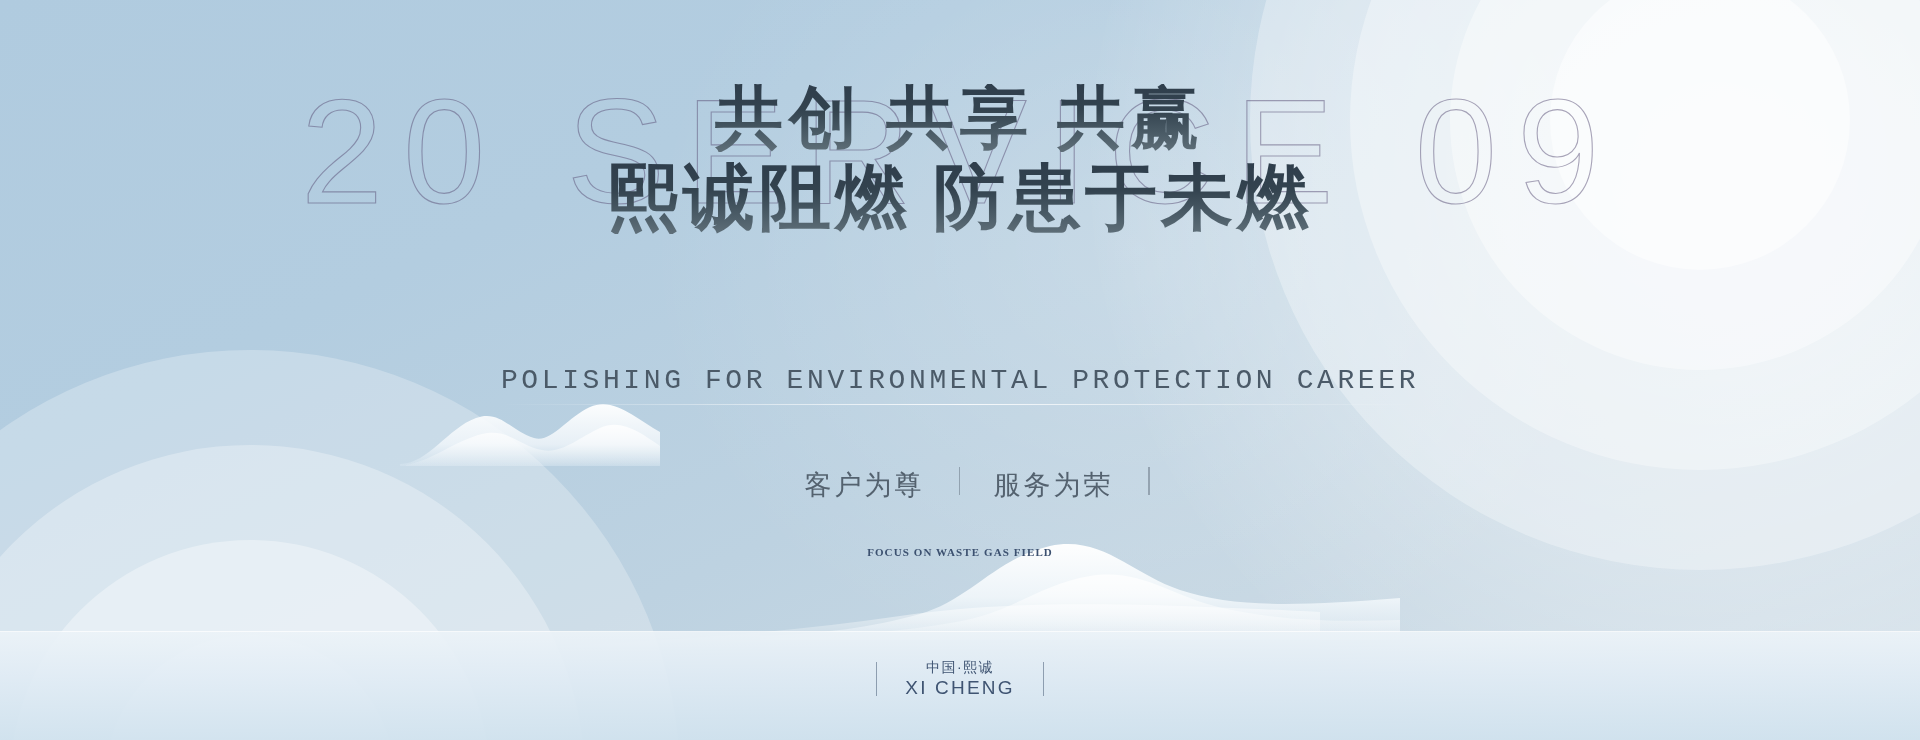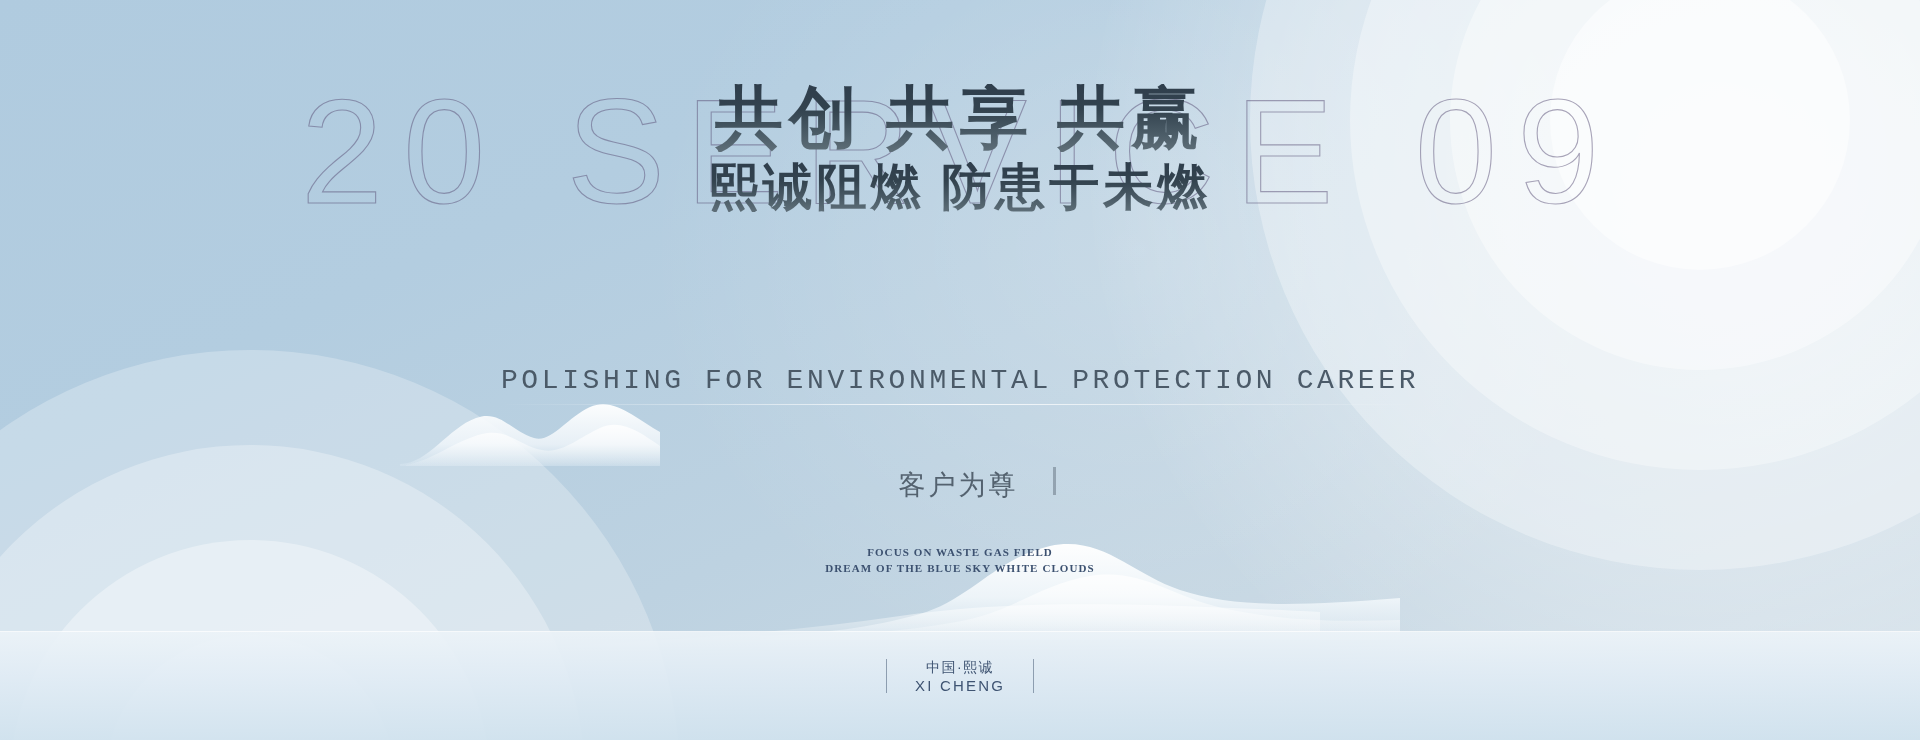--- a/index.html
+++ b/index.html
@@ -109,21 +109,21 @@
     font-family: "Liberation Serif", serif;
     font-weight: 700;
     line-height: 1.0;
     background: linear-gradient(180deg, #2f3e4c 0%, #33434f 38%, #4c5d68 75%, #5f6f79 100%);
     -webkit-background-clip: text;
     background-clip: text;
     color: transparent;
     white-space: nowrap;
   }
   .hl-1 { font-size: 68px; letter-spacing: 6px; margin-bottom: 10px; }
-  .hl-2 { font-size: 50px; letter-spacing: 4px; font-family: Liberation Serif, serif; }
+  .hl-2 { font-size: 72px; letter-spacing: 4px; font-family: Liberation Serif, serif; }
 
   
   .tagline {
     position: absolute; left: 0; right: 0; top: 365px;
     text-align: center;
     font-family: Liberation Mono, monospace;
     font-size: 28px;
     font-weight: 400;
     letter-spacing: 3.6px;
     color: #4b5a68;
@@ -170,21 +170,21 @@
     gap: 28px;
   }
   .logo .bar { width: 1px; height: 34px; background: rgba(74,94,120,.55); }
   .logo .stack { text-align: center; color: #3f5472; }
   .logo .cn {
     font-family: "Liberation Sans", sans-serif;
     font-size: 14px; letter-spacing: 1.5px; line-height: 1.35;
   }
   .logo .en {
     font-family: "Liberation Sans", sans-serif;
-    font-size: 15px; letter-spacing: 2.2px; line-height: 1.2;
+    font-size: 19px; letter-spacing: 2.2px; line-height: 1.2;
   }
 </style>
 </head>
 <body>
 
 <div id="banner">
 
   <div class="wash wash-tr"></div>
   <div class="wash wash-mid"></div>
 
@@ -261,27 +261,27 @@
     <div class="hl-line hl-1">共创 共享 共赢</div>
     <div class="hl-line hl-2">熙诚阻燃 防患于未燃</div>
   </div>
 
   <div class="tagline-rule"></div>
   <div class="tagline">POLISHING FOR ENVIRONMENTAL PROTECTION CAREER</div>
 
   <div class="values">
     <span class="v">客户为尊</span>
     <span class="sep"></span>
+    <span class="v">服务为荣</span>
     <span class="sep"></span>
     <span class="sep"></span>
   </div>
 
   <div class="couplet">
     <div>FOCUS ON WASTE GAS FIELD</div>
-    <div>DREAM OF THE BLUE SKY WHITE CLOUDS</div>
   </div>
 
   <div class="logo">
     <span class="bar"></span>
     <span class="stack">
       <span class="cn" style="display:block">中国·熙诚</span>
       <span class="en" style="display:block">XI CHENG</span>
     </span>
     <span class="bar"></span>
   </div>

